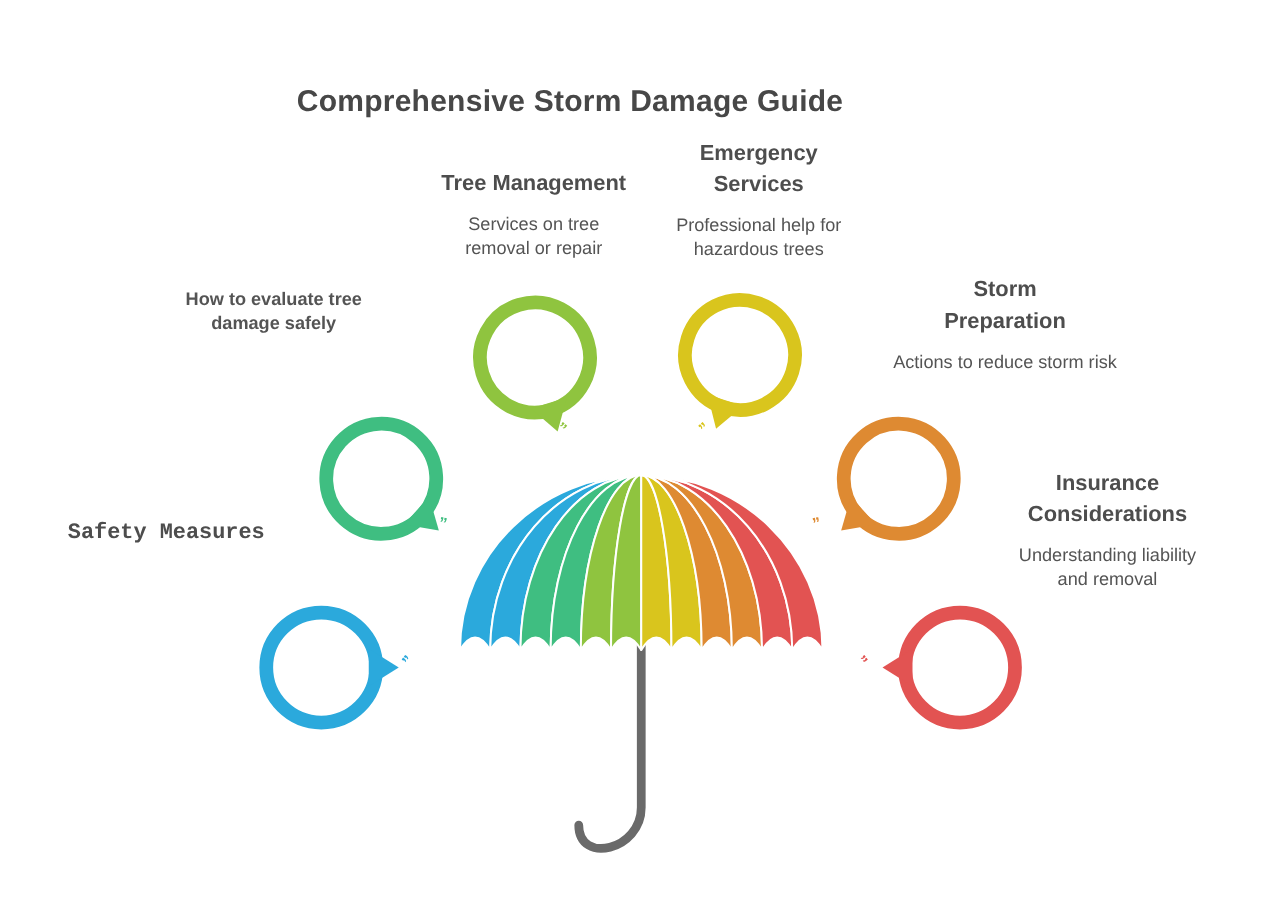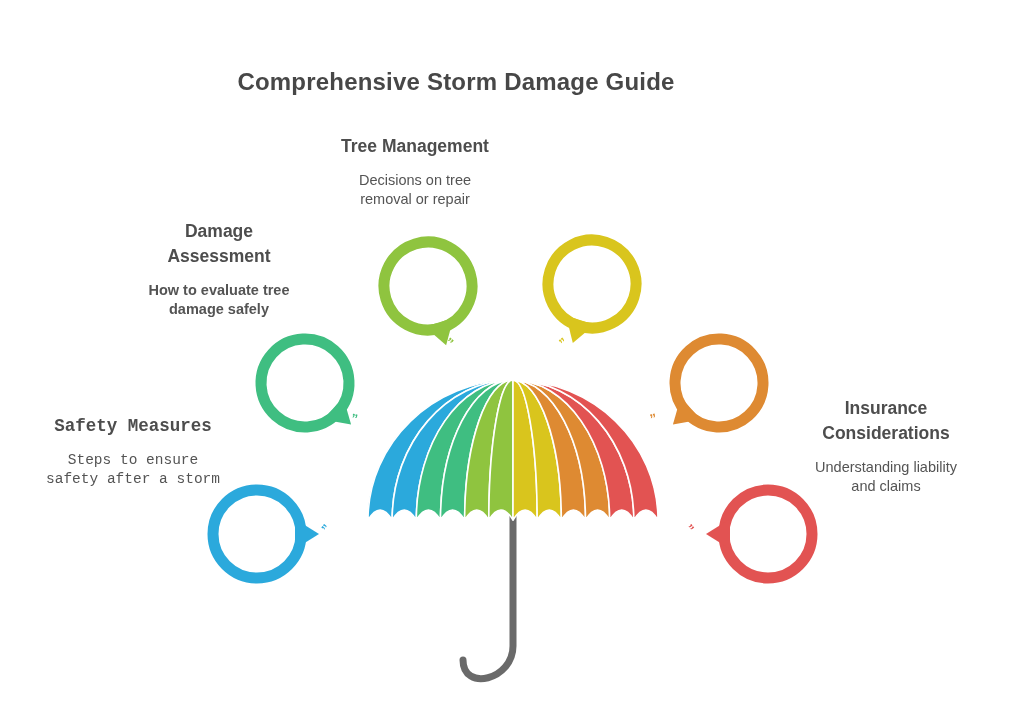--- a/index.html
+++ b/index.html
@@ -18,24 +18,24 @@
     font-size:17.5px;font-weight:700;color:#4d4d4d;line-height:25px;
     margin:0 auto;
   }
   .topic-desc{
     font-size:14.5px;color:#545454;line-height:19px;margin:12px auto 0;
   }
 
   
   .pos-safety    {left:23px;  top:414px; width:220px;font-family:Liberation Mono, monospace;}
   .pos-damage    {left:109px; top:219px; width:220px;}
-  .pos-tree      {left:295px; top:134px; width:240px;text-align:center;}
+  .pos-tree      {left:307px; top:134px; width:240px;text-align:center;}
   .pos-emergency {left:512px; top:110px; width:190px;}
   .pos-storm     {left:694px; top:219px; width:220px;}
-  .pos-insurance {left:776px; top:396px; width:220px;}
+  .pos-insurance {left:776px; top:374px; width:220px;}
 
   .pos-damage    .topic-heading{max-width:140px;}
   .pos-emergency .topic-heading{max-width:120px;}
   .pos-storm     .topic-heading{max-width:140px;}
   .pos-insurance .topic-heading{max-width:170px;}
 
   .pos-safety    .topic-desc{max-width:175px;}
   .pos-damage    .topic-desc{max-width:170px;font-weight:bold;}
   .pos-tree      .topic-desc{max-width:160px;}
   .pos-emergency .topic-desc{max-width:175px;}
@@ -62,38 +62,44 @@
 </style>
 </head>
 <body>
 
 <div class="canvas">
 
   <h1 class="page-title">Comprehensive Storm Damage Guide</h1>
 
   <div class="topic pos-safety">
     <div class="topic-heading">Safety Measures</div>
-    <div class="topic-desc">Steps to ensure safety after a storm</div>
   </div>
 
   <div class="topic pos-damage">
-    <div class="topic-heading">Damage Assessment</div>
     <div class="topic-desc">How to evaluate tree damage safely</div>
   </div>
 
   <div class="topic pos-tree">
     <div class="topic-heading">Tree Management</div>
-    <div class="topic-desc">Decisions on tree removal or repair</div>
+    <div class="topic-desc">Services on tree removal or repair</div>
   </div>
 
+  <div class="topic pos-emergency">
+    <div class="topic-heading">Emergency Services</div>
+    <div class="topic-desc">Professional help for hazardous trees</div>
+  </div>
 
+  <div class="topic pos-storm">
+    <div class="topic-heading">Storm Preparation</div>
+    <div class="topic-desc">Actions to reduce storm risk</div>
+  </div>
 
   <div class="topic pos-insurance">
     <div class="topic-heading">Insurance Considerations</div>
-    <div class="topic-desc">Understanding liability and claims</div>
+    <div class="topic-desc">Understanding liability and removal</div>
   </div>
 
   <svg class="bubble bub-blue" viewBox="0 0 130 130" style="color: rgb(43, 169, 220);">
     <circle class="ring" cx="65" cy="65" r="44" fill="none" stroke="#2BA9DC" stroke-width="11"></circle>
     <path class="tail" d="M 103 50 L 127 65 L 103 80 Z" fill="#2BA9DC"></path>
   </svg>
   <svg class="bubble bub-emerald" viewBox="0 0 130 130" style="color: rgb(63, 190, 129);">
     <circle class="ring" cx="65" cy="65" r="44" fill="none" stroke="#3FBE81" stroke-width="11"></circle>
     <path class="tail" d="M 103 50 L 127 65 L 103 80 Z" fill="#3FBE81"></path>
   </svg>

